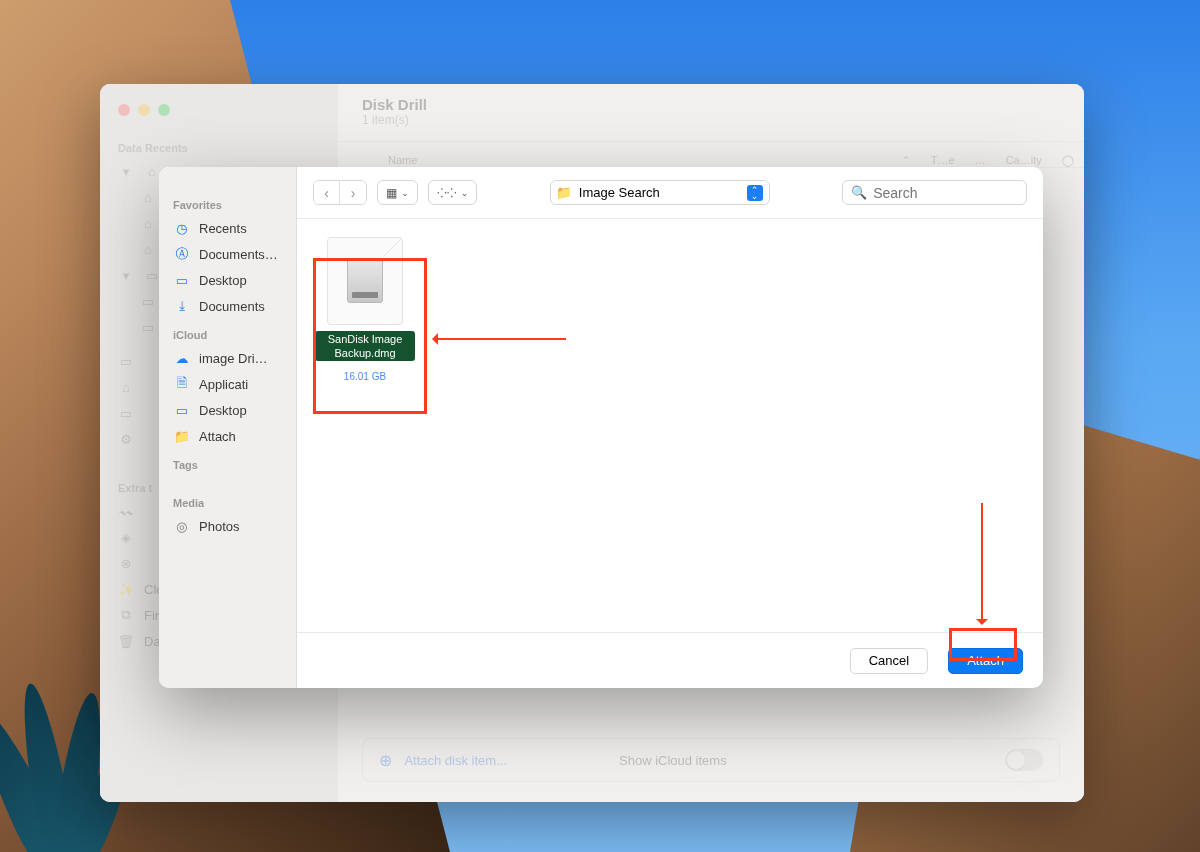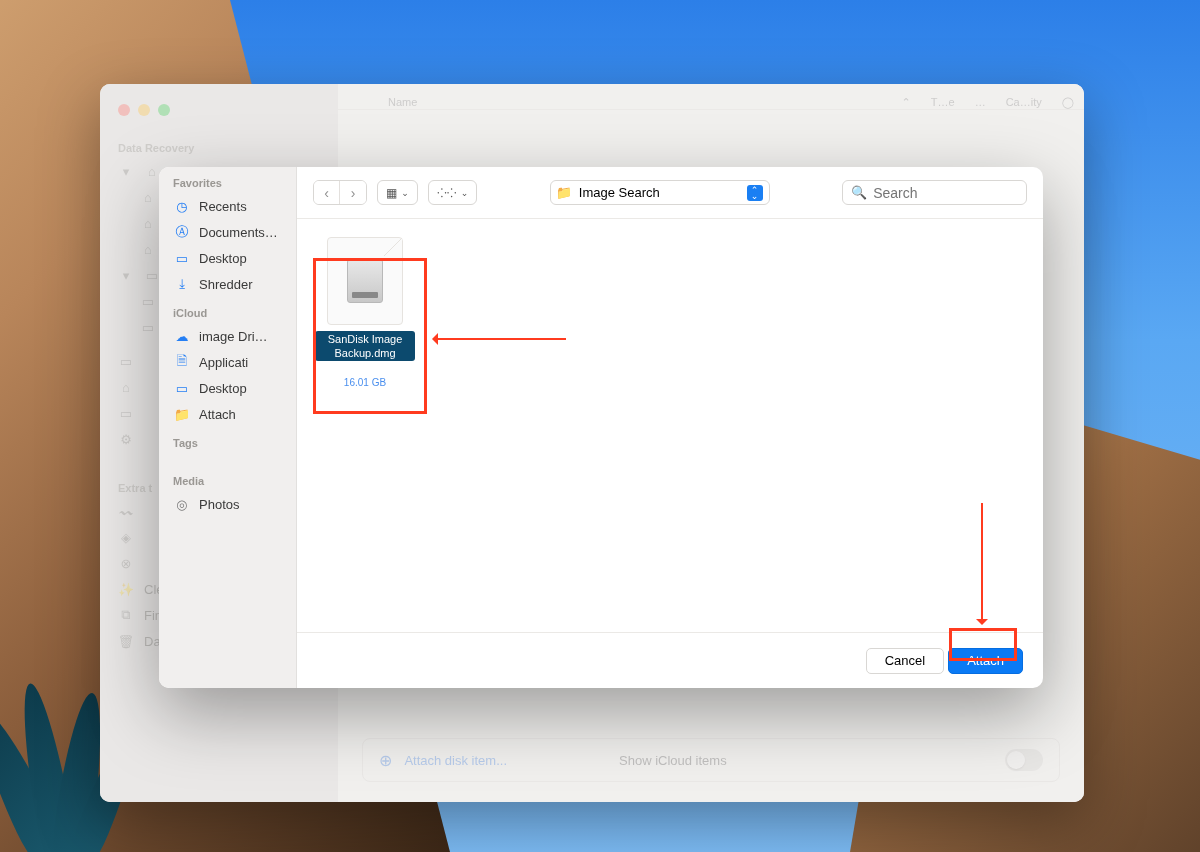--- a/index.html
+++ b/index.html
@@ -50,43 +50,43 @@
 .bg-bottom { position: absolute; left: 24px; right: 24px; bottom: 20px; height: 44px; border: 1px solid #e6e3df; border-radius: 8px; display: flex; align-items: center; padding: 0 16px; gap: 12px; color: #3c83ef; font-size: 13px; }
 .toggle { margin-left: auto; width: 38px; height: 22px; background: #e2e0de; border-radius: 11px; position: relative; }
 .toggle::after { content: ""; position: absolute; left: 2px; top: 2px; width: 18px; height: 18px; background: #fff; border-radius: 50%; box-shadow: 0 1px 2px rgba(0,0,0,0.2); }
 
 
 .dialog {
   position: absolute; left: 159px; top: 167px; width: 884px; height: 521px;
   background: #fff; border-radius: 10px; box-shadow: 0 25px 70px rgba(0,0,0,0.35);
   z-index: 5; display: flex; flex-direction: column; overflow: hidden;
 }
-.dlg-sidebar { position: absolute; left: 0; top: 0; width: 138px; height: 100%; background: #f1efee; border-right: 1px solid #e2e0de; padding-top: 0; }
+.dlg-sidebar { position: absolute; left: 0; top: 0; width: 138px; height: 100%; background: #f1efee; border-right: 1px solid #e2e0de; padding-top: 22px; }
 .dlg-sb-head { color: #9a9793; font-size: 11px; font-weight: 600; padding: 10px 14px 4px; }
 .dlg-sb-item { display: flex; align-items: center; gap: 8px; padding: 4px 14px; font-size: 13px; color: #3a3a3a; white-space: nowrap; overflow: hidden; text-overflow: ellipsis; }
 .dlg-sb-item .sic { width: 18px; height: 18px; display: flex; align-items: center; justify-content: center; color: #267ff4; flex-shrink: 0; }
 .dlg-main { position: absolute; left: 138px; top: 0; right: 0; height: 100%; display: flex; flex-direction: column; }
 .dlg-toolbar { height: 52px; display: flex; align-items: center; padding: 0 16px; gap: 10px; border-bottom: 1px solid #ebe9e6; }
 .nav-btns { display: flex; border: 1px solid #d9d7d4; border-radius: 6px; height: 25px; overflow: hidden; }
 .nav-btns button { width: 26px; border: none; background: #fff; color: #909090; font-size: 14px; display: flex; align-items: center; justify-content: center; cursor: pointer; }
 .nav-btns button:first-child { border-right: 1px solid #e3e0dd; }
 .view-btn { height: 25px; padding: 0 8px; border: 1px solid #d9d7d4; border-radius: 6px; background: #fff; display: flex; align-items: center; gap: 4px; font-size: 12px; color: #555; cursor: pointer; }
 .loc-popup { margin-left: auto; margin-right: auto; width: 220px; height: 25px; border: 1px solid #d9d7d4; border-radius: 6px; background: #fff; display: flex; align-items: center; padding: 0 6px; gap: 6px; font-size: 13px; }
 .loc-popup .arrows { margin-left: auto; width: 16px; height: 16px; background: #1a7ff3; border-radius: 3px; color: #fff; font-size: 9px; display: flex; flex-direction: column; align-items: center; justify-content: center; line-height: 6px; }
 .search-wrap { width: 185px; height: 25px; border: 1px solid #d9d7d4; border-radius: 6px; display: flex; align-items: center; padding: 0 8px; gap: 6px; color: #a0a0a0; font-size: 13px; }
 .search-wrap input { border: none; outline: none; flex: 1; font-size: 14px; background: transparent; }
 .dlg-content { flex: 1; padding: 18px; display: flex; align-items: flex-start; }
 .file-item { width: 100px; text-align: center; position: relative; }
 .file-icon { width: 76px; height: 88px; margin: 0 auto 6px; background: #fafafa; border: 1px solid #e6e3df; border-radius: 4px; position: relative; display: flex; align-items: center; justify-content: center; }
 .file-icon::before { content: ""; position: absolute; right: 0; top: 0; width: 18px; height: 18px; background: linear-gradient(135deg, transparent 48%, #e6e3df 50%, #fafafa 52%); }
 .disk-glyph { width: 36px; height: 44px; background: linear-gradient(180deg, #e8e8e8 0%, #c8c8c8 100%); border-radius: 3px; position: relative; border: 1px solid #b8b8b8; }
 .disk-glyph::after { content: ""; position: absolute; left: 4px; right: 4px; bottom: 4px; height: 6px; background: #888; border-radius: 1px; }
-.file-name { font-size: 11px; line-height: 14px; color: #fff; background: #0c4a6e; border-radius: 3px; padding: 1px 4px; display: inline-block; }
-.file-size { font-size: 10px; color: #4a8fee; margin-top: 16px; }
-.dlg-footer { height: 56px; border-top: 1px solid #ebe9e6; display: flex; align-items: center; justify-content: flex-end; padding: 0 20px; gap: 4px; }
+.file-name { font-size: 11px; line-height: 14px; color: #fff; background: #14532d; border-radius: 3px; padding: 1px 4px; display: inline-block; }
+.file-size { font-size: 10px; color: #4a8fee; margin-top: 10px; }
+.dlg-footer { height: 56px; border-top: 1px solid #ebe9e6; display: flex; align-items: center; justify-content: flex-end; padding: 0 20px; gap: 20px; }
 .btn { height: 26px; padding: 0 18px; border-radius: 5px; font-size: 13px; border: 1px solid #d9d7d4; background: #fff; cursor: pointer; }
 .btn-primary { background: #0a7af5; color: #fff; border: 1px solid #066de0; font-weight: 500; }
 
 
 .hl { border: 3px solid #ff3b1f; position: absolute; z-index: 10; pointer-events: none; }
 .arrow-h { position: absolute; z-index: 10; height: 2px; background: #ff3b1f; }
 .arrow-h::before { content: ""; position: absolute; left: -10px; top: -5px; border: 6px solid transparent; border-right-color: #ff3b1f; }
 .arrow1 { left: 596px; top: 504px; width: 130px; }
 .arrow-v { position: absolute; z-index: 10; width: 2px; background: #ff3b1f; }
 .arrow-v::after { content: ""; position: absolute; left: -5px; bottom: -10px; border: 6px solid transparent; border-top-color: #ff3b1f; }
@@ -106,21 +106,21 @@
   </div>
 </div>
 
 <div class="bg-window">
   <div class="bg-sidebar">
     <div class="bg-titlebar">
       <div class="traffic tr-red"></div>
       <div class="traffic tr-yel"></div>
       <div class="traffic tr-grn"></div>
     </div>
-    <div class="bg-sb-head">Data Recovery</div>
+    <div class="bg-sb-head">Data Recents</div>
     <div class="bg-sb-item">
         <span class="ic">▾</span>
         <span class="ic">⌂</span>
       </div>
     <div class="bg-sb-item" style="padding-left:40px">
         <span class="ic">⌂</span>
       </div>
     <div class="bg-sb-item" style="padding-left:40px">
         <span class="ic">⌂</span>
       </div>
@@ -166,20 +166,24 @@
     <div class="bg-sb-item">
         <span class="ic">⧉</span>
         <span>Find Duplicates</span>
       </div>
     <div class="bg-sb-item">
         <span class="ic">🗑</span>
         <span>Data Shredder</span>
       </div>
   </div>
   <div class="bg-main">
+    <div class="bg-main-head">
+      <div class="bg-main-title">Disk Drill</div>
+      <div class="bg-main-sub">1 item(s)</div>
+    </div>
     <div class="bg-col-head">
       <span style="flex:1">Name</span>
       <span style="margin-left:auto">⌃</span>
       <span>T…e</span>
       <span>…</span>
       <span>Ca…ity</span>
       <span>◯</span>
     </div>
     <div class="bg-bottom">
       <span style="font-size:16px">⊕</span>
@@ -201,21 +205,21 @@
     <div class="dlg-sb-item">
         <span class="sic">Ⓐ</span>
         <span>Documents…</span>
       </div>
     <div class="dlg-sb-item">
         <span class="sic">▭</span>
         <span>Desktop</span>
       </div>
     <div class="dlg-sb-item">
         <span class="sic">⤓</span>
-        <span>Shredder</span>
+        <span>Documents</span>
       </div>
     <div class="dlg-sb-head">iCloud</div>
     <div class="dlg-sb-item">
         <span class="sic">☁</span>
         <span>image Dri…</span>
       </div>
     <div class="dlg-sb-item">
         <span class="sic">🗎</span>
         <span>Applicati</span>
       </div>

